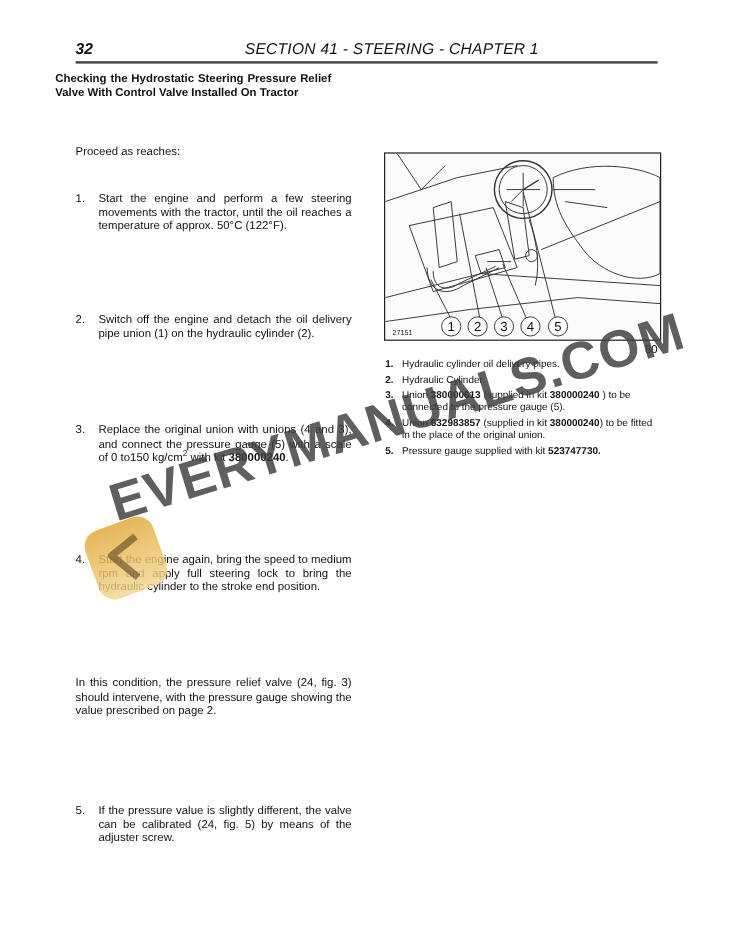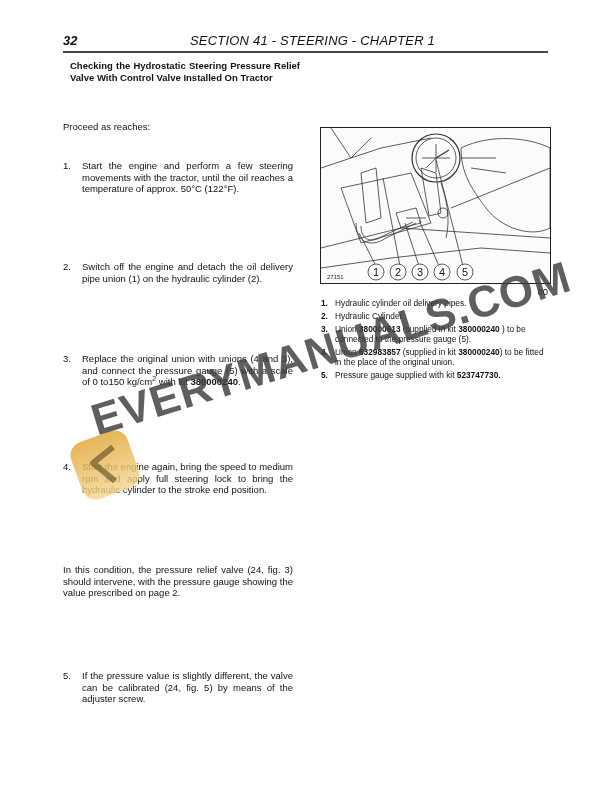--- a/index.html
+++ b/index.html
@@ -1,21 +1,21 @@
 <!DOCTYPE html>
 <html><head>
 <meta charset="utf-8">
 <style>
   html, body { margin: 0; padding: 0; background: #ffffff; }
   body { width: 612px; height: 792px; position: relative; overflow: hidden;
          font-family: "Liberation Sans", "DejaVu Sans", sans-serif; color: #111; }
   .page-number { position: absolute; left: 63px; top: 33px; font-size: 13px; font-weight: bold; font-style: italic; text-align: right; }
-  .running-head { position: absolute; left: 190px; top: 33px; font-size: 13px; font-style: italic; letter-spacing: 0.2px; }
+  .running-head { position: absolute; left: 204px; top: 33px; font-size: 13px; font-style: italic; letter-spacing: 0.2px; }
   .header-rule { position: absolute; left: 63px; top: 51px; width: 485px; height: 2px; background: #444; }
-  .section-title { position: absolute; left: 70px; top: 60px; width: 230px; font-size: 9.5px; font-weight: bold; line-height: 11.5px; text-align: justify; text-align-last: left; }
+  .section-title { position: absolute; left: 46px; top: 60px; width: 230px; font-size: 9.5px; font-weight: bold; line-height: 11.5px; text-align: justify; text-align-last: left; }
   .para { position: absolute; font-size: 9.5px; line-height: 11.5px; text-align: justify; }
   .step { position: absolute; left: 63px; width: 230px; font-size: 9.5px; line-height: 11.5px; }
   .step .num { position: absolute; left: 0; top: 0; }
   .step .txt { margin-left: 19px; text-align: justify; display: block; }
   sup { font-size: 7px; line-height: 0; }
   b { font-weight: bold; }
 
   .figure { position: absolute; left: 320px; top: 127px; width: 229px; height: 155px; border: 1px solid #222; background: #fbfbfb; overflow: hidden; }
   .fig-number { position: absolute; right: 64px; top: 286px; font-size: 9.5px; }
 

